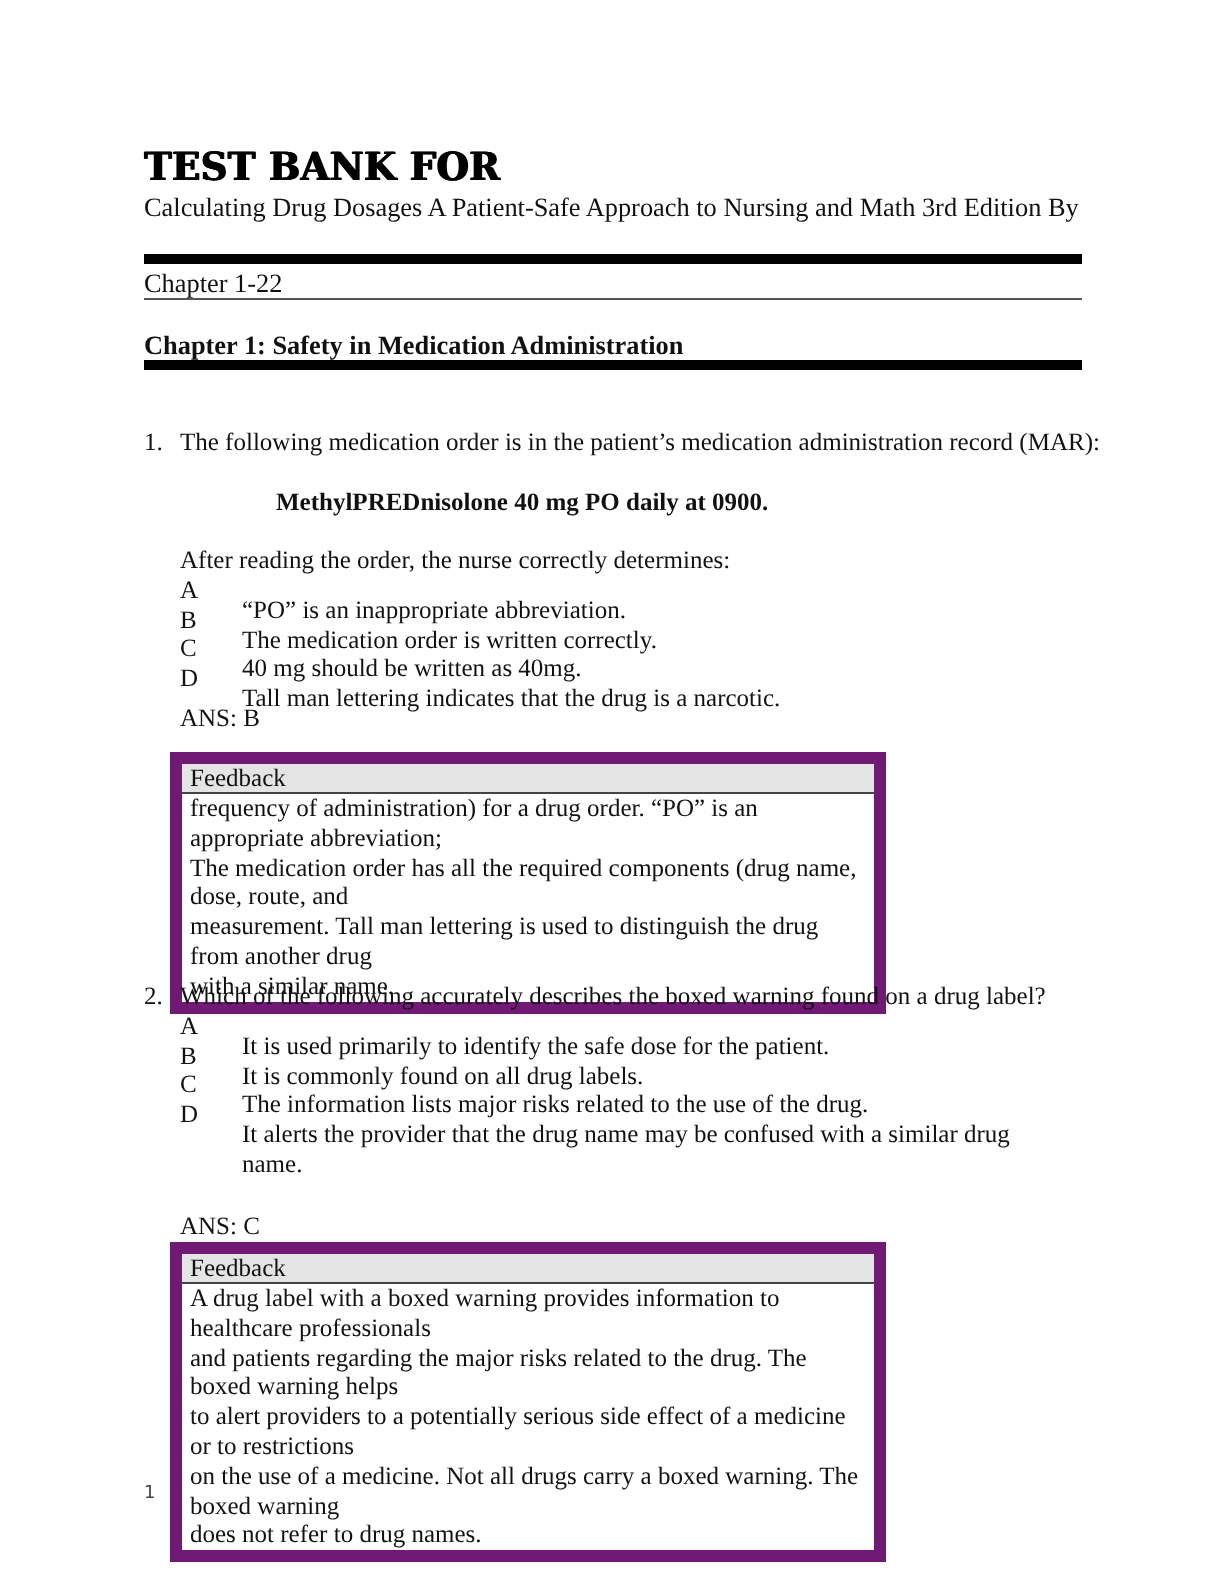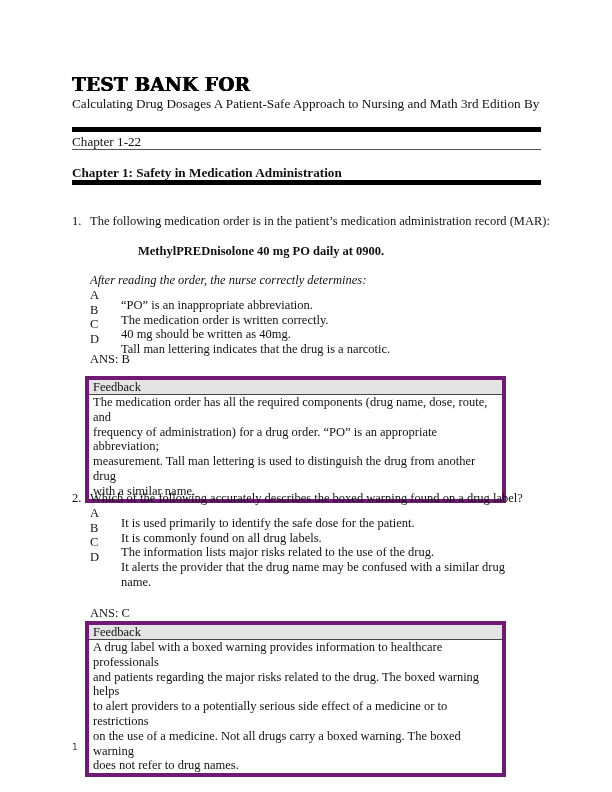--- a/index.html
+++ b/index.html
@@ -14,21 +14,21 @@
     .rule-thin { left: 72px; width: 469px; height: 1px; background: #555; }
     .chapter-range { left: 72px; top: 134px; font-size: 13.2px; line-height: 15px; }
     .chapter-title { left: 72px; top: 165px; font-size: 13.2px; font-weight: bold; line-height: 15px; text-align: center; }
     .qnum { font-size: 12.5px; line-height: 14.8px; }
     .qtext { font-size: 12.5px; line-height: 14.8px; }
     .bold { font-weight: bold; }
     .opt { left: 90px; width: 420px; font-size: 12.5px; line-height: 14.8px; }
     .opt .letter { position: absolute; left: 0; width: 30px; }
     .opt .otext { position: absolute; left: 31px; width: 390px; margin-top: 10px; }
     .ans { left: 90px; font-size: 12.5px; line-height: 14.8px; }
-    .fb-box { left: 85px; width: 421px; border: 4px solid #701a75; box-sizing: border-box; }
+    .fb-box { left: 85px; width: 358px; border: 6px solid #701a75; box-sizing: border-box; }
     .fb-head { background: #e4e4e4; border-bottom: 1px solid #444; padding: 0 4px;
                font-size: 12.5px; line-height: 14px; height: 14px; }
     .fb-body { padding: 0 4px; font-size: 12.5px; line-height: 14.8px; }
     .page-num { left: 72px; top: 742px; font-family: "DejaVu Sans", sans-serif; font-size: 9px; color: #444; }
   </style>
 </head>
 <body>
 
 <div class="abs title">TEST BANK FOR</div>
 <div class="abs subtitle">
@@ -37,21 +37,21 @@
 <div class="abs rule-thick" style="top:127px;"></div>
 <div class="abs chapter-range">Chapter 1-22</div>
 <div class="abs rule-thin" style="top:149px;"></div>
 
 <div class="abs chapter-title">Chapter 1: Safety in Medication Administration</div>
 <div class="abs rule-thick" style="top:180px;"></div>
 
 <div class="abs qnum" style="left:72px; top:214px;">1.</div>
 <div class="abs qtext" style="left:90px; top:214px; width:460px;">The following medication order is in the patient’s medication administration record (MAR):</div>
 <div class="abs qtext bold" style="left:90px; top:244px;margin-left:48px;">MethylPREDnisolone 40 mg PO daily at 0900.</div>
-<div class="abs qtext" style="left:90px; top:273px;font-style:italic;">After reading the order, the nurse correctly determines:</div>
+<div class="abs qtext" style="left:90px; top:273px;">After reading the order, the nurse correctly determines:</div>
 
 <div class="abs opt" style="top:288px;">
   <span class="letter">A</span>
   <span class="otext">“PO” is an inappropriate abbreviation.</span>
 </div>
 <div class="abs opt" style="top:303px;">
   <span class="letter">B</span>
   <span class="otext">The medication order is written correctly.</span>
 </div>
 <div class="abs opt" style="top:317px;">
@@ -60,22 +60,22 @@
 </div>
 <div class="abs opt" style="top:332px;">
   <span class="letter">D</span>
   <span class="otext">Tall man lettering indicates that the drug is a narcotic.</span>
 </div>
 
 <div class="abs ans" style="top:352px;">ANS: B</div>
 <div class="abs fb-box" style="top:376px;">
   <div class="fb-head">Feedback</div>
   <div class="fb-body">
+    <div>frequency of administration) for a drug order. “PO” is an appropriate abbreviation;</div>
     <div>The medication order has all the required components (drug name, dose, route, and</div>
-    <div>frequency of administration) for a drug order. “PO” is an appropriate abbreviation;</div>
     <div>measurement. Tall man lettering is used to distinguish the drug from another drug</div>
     <div>with a similar name.</div>
   </div>
 </div>
 
 <div class="abs qnum" style="left:72px; top:491px;">2.</div>
 <div class="abs qtext" style="left:90px; top:491px; width:460px;">Which of the following accurately describes the boxed warning found on a drug label?</div>
 
 <div class="abs opt" style="top:506px;">
   <span class="letter">A</span>

